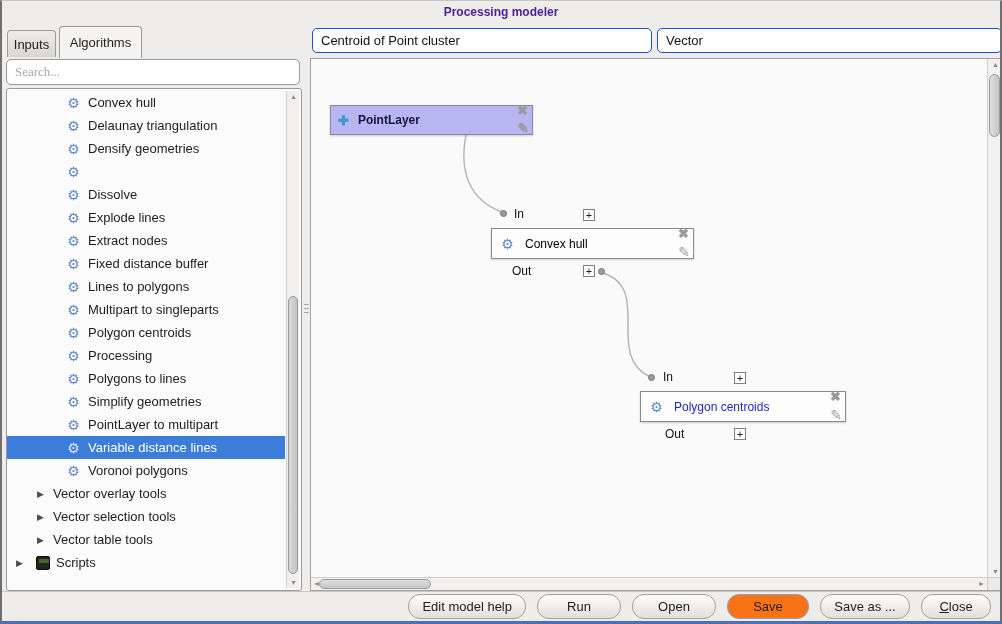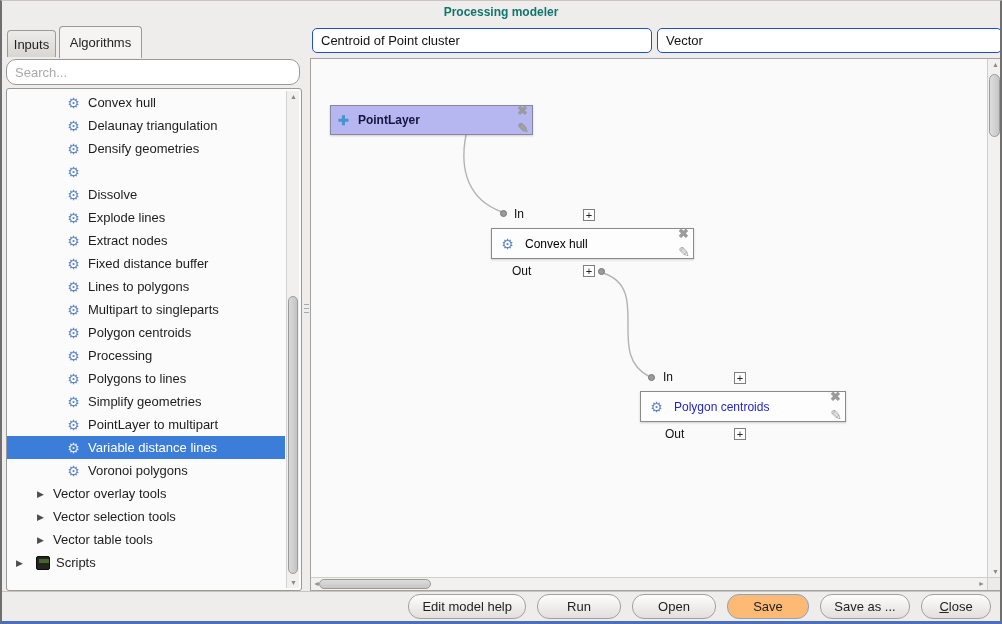--- a/index.html
+++ b/index.html
@@ -10,21 +10,21 @@
     background:#efedeb;
     color:#1c1c1c;
     border-left:2px solid #6f6f6f;
     border-right:2px solid #6f6f6f;
     border-top:1px solid #c9c5c1;
     border-bottom:3px solid #4c6fbb;
     overflow:hidden;
   }
   .titlebar {
     position:absolute; top:4px; left:0; width:100%;
-    text-align:center; font-size:12px; font-weight:bold; color:#0f766e;
+    text-align:center; font-size:12px; font-weight:bold; color:#4c1d95;
   }
   
   .tab {
     position:absolute;
     border:1px solid #9a9a9a; border-bottom:none;
     border-radius:4px 4px 0 0;
     font-size:13px; color:#222;
     display:flex; align-items:center; justify-content:center;
     cursor:default;
   }
@@ -34,22 +34,22 @@
     z-index:1;
   }
   .tab-active {
     left:57px; top:25px; width:83px; height:32px;
     background:#f5f4f2;
     z-index:2;
   }
   
   .search-box {
     position:absolute; left:4px; top:58px; width:294px; height:26px;
-    border:1px solid #999; border-radius:10px;
-    background:#fff; font-family:Liberation Sans, sans-serif;
+    border:1px solid #999; border-radius:5px;
+    background:#fff; font-family:Liberation Serif, serif;
     font-size:13px; padding:0 8px; color:#222;
   }
   .search-box::placeholder { color:#a9a9a9; }
   
   .alg-list {
     position:absolute; left:4px; top:87px; width:296px; height:503px;
     background:#fbfbfb; border:1px solid #999; border-radius:3px;
     overflow:hidden; padding-top:2px;
   }
   .row {
@@ -170,21 +170,21 @@
     display:flex; align-items:center; justify-content:flex-end;
     gap:11px; padding-right:9px;
   }
   .btn {
     height:25px; border:1px solid #a49f9a; border-radius:12px;
     background:linear-gradient(#fdfdfd,#e2dfdc);
     font-family:"Liberation Sans",sans-serif; font-size:13px; color:#222;
     padding:0 13px; cursor:pointer;
   }
   .btn-run, .btn-open { min-width:84px; }
-  .btn-save { min-width:82px; background:#fdba74; border-color:#87a5c9; }
+  .btn-save { min-width:82px; background:#f97316; border-color:#87a5c9; }
   .btn-saveas { min-width:90px; }
   .btn-close { min-width:70px; }
   .uline { display:inline-block; }
   .uline::first-letter { text-decoration:underline; }
 </style>
 </head>
 <body>
 
 <div class="titlebar">Processing modeler</div>
 

